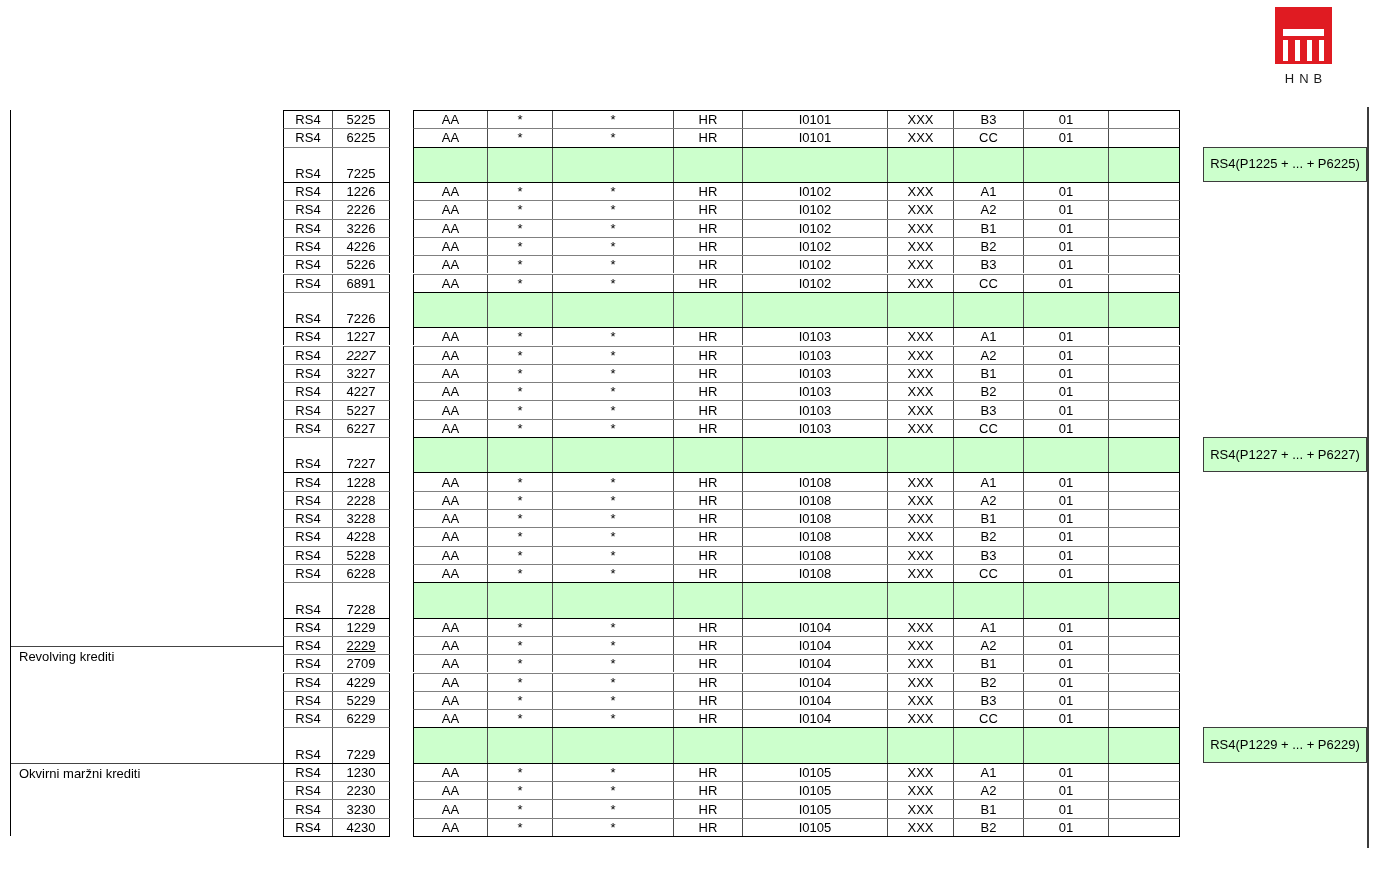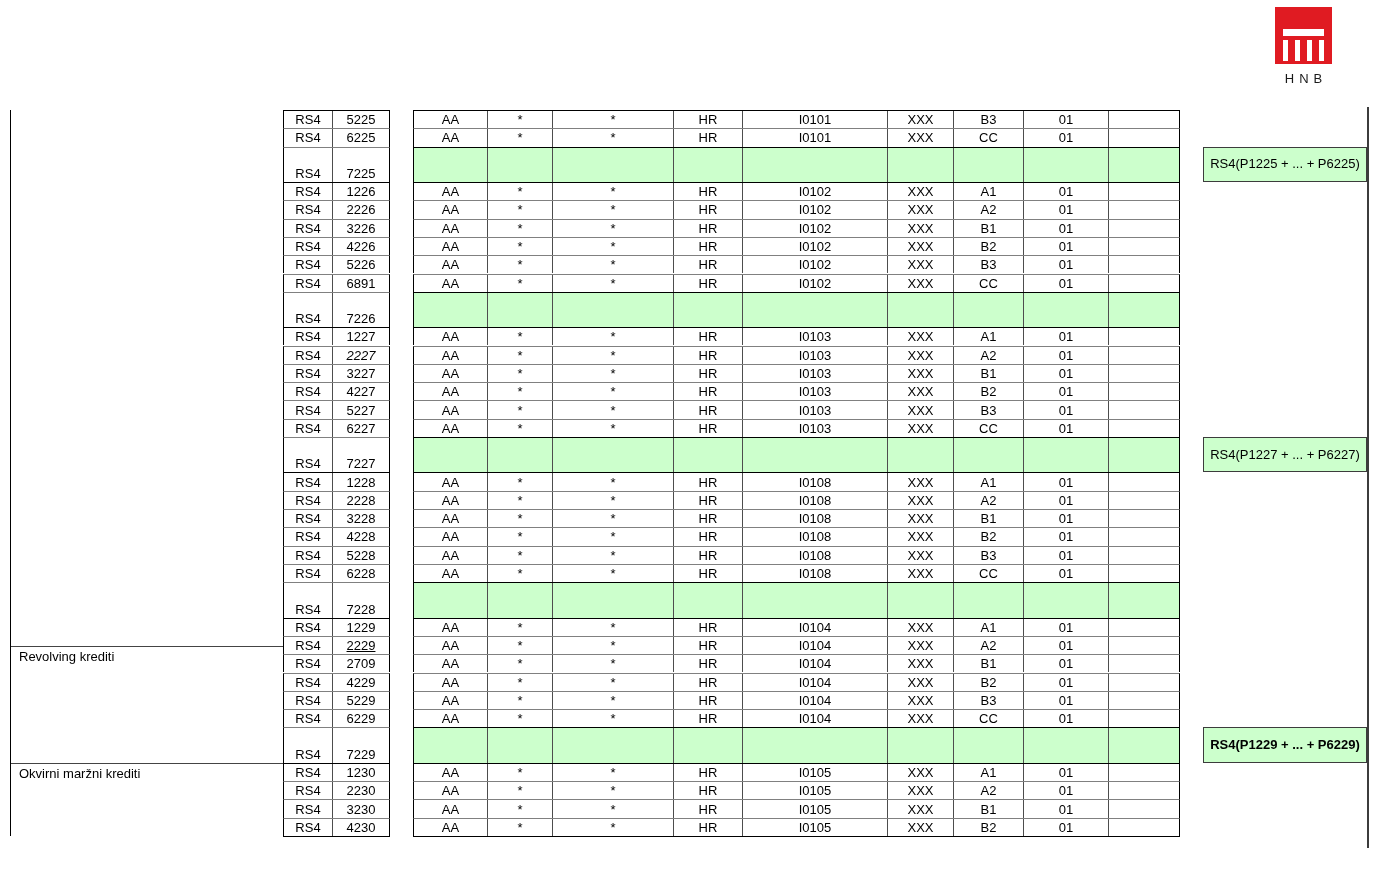--- a/index.html
+++ b/index.html
@@ -508,21 +508,21 @@
       <div class="cell vline" style="width: 74px; flex: 0 0 auto;"></div>
       <div class="cell vline" style="width: 65px; flex: 0 0 auto;"></div>
       <div class="cell vline" style="width: 121px; flex: 0 0 auto;"></div>
       <div class="cell vline" style="width: 69px; flex: 0 0 auto;"></div>
       <div class="cell vline" style="width: 145px; flex: 0 0 auto;"></div>
       <div class="cell vline" style="width: 66px; flex: 0 0 auto;"></div>
       <div class="cell vline" style="width: 70px; flex: 0 0 auto;"></div>
       <div class="cell vline" style="width: 85px; flex: 0 0 auto;"></div>
       <div class="cell" style="flex: 1 1 0%;"></div>
     </div>
-    <div class="fbox" style="left: 1203px; top: 727.4px; width: 164px; height: 35.4px; background: rgb(204, 255, 204); font-weight: bold;">RS4(P1229 + ... + P6229)</div>
+    <div class="fbox" style="left: 1203px; top: 727.4px; width: 164px; height: 35.4px; background: rgb(204, 255, 204);">RS4(P1229 + ... + P6229)</div>
     <div class="label-cell" style="left: 10px; top: 617.6px; width: 273px; height: 145.2px; border-top: 1px solid rgb(68, 68, 68); margin-top: 28px;">Revolving krediti</div>
     <div class="lrow" style="left: 283px; top: 762.8px; width: 107px; height: 18.3px; border-top: 1px solid rgb(0, 0, 0);">
       <div class="cell vline" style="width: 49px; flex: 0 0 auto;">RS4</div>
       <div class="cell" style="flex: 1 1 0%;">1230</div>
     </div>
     <div class="rrow" style="left: 413px; top: 762.8px; width: 767px; height: 18.3px; border-top: 1px solid rgb(0, 0, 0); background: rgb(255, 255, 255);">
       <div class="cell vline" style="width: 74px; flex: 0 0 auto;">AA</div>
       <div class="cell vline" style="width: 65px; flex: 0 0 auto;">*</div>
       <div class="cell vline" style="width: 121px; flex: 0 0 auto;">*</div>
       <div class="cell vline" style="width: 69px; flex: 0 0 auto;">HR</div>

